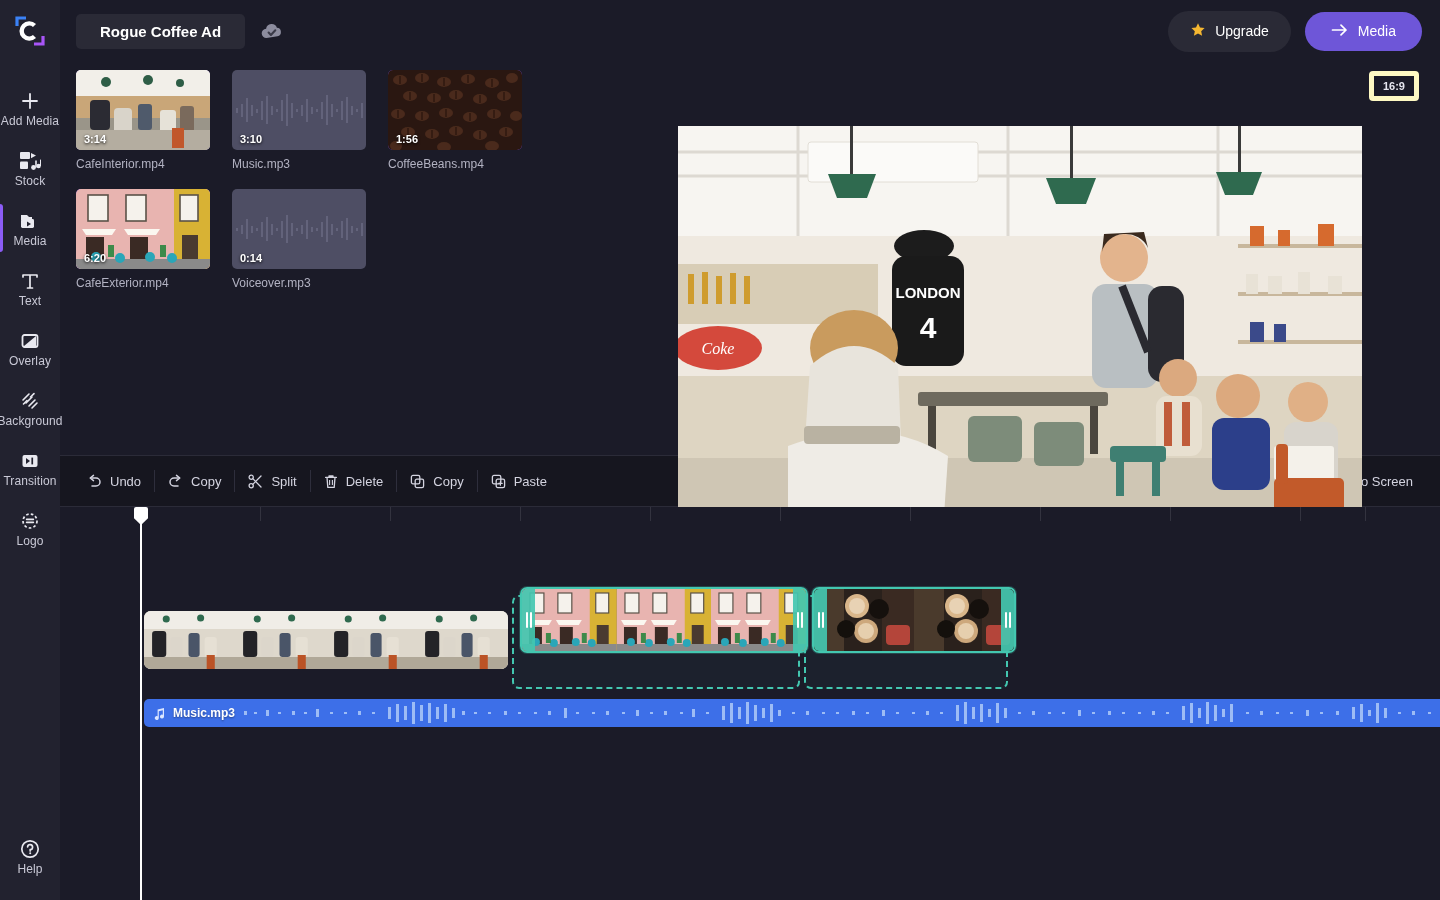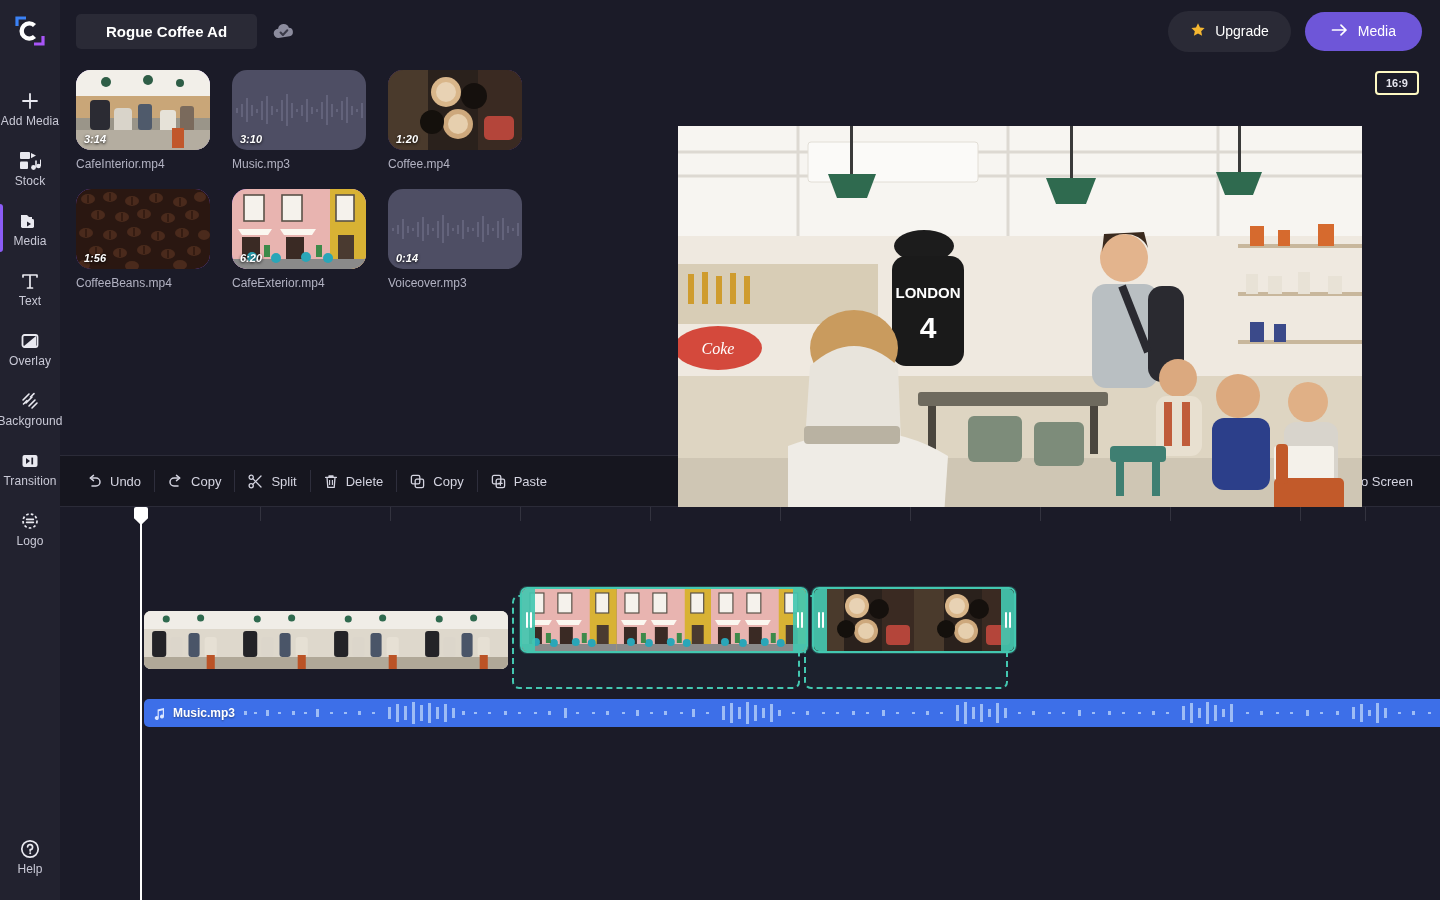--- a/index.html
+++ b/index.html
@@ -41,21 +41,21 @@
 
   
   .topbar {
     height: 62px; flex: 0 0 62px;
     background: #1b1b28;
     display: flex; align-items: center;
     padding: 0 18px 0 16px;
   }
   .proj-title {
     background: #2a2a36; border-radius: 5px;
-    padding: 9px 30px; font-size: 15px; font-weight: bold; color: #fff;
+    padding: 9px 24px; font-size: 15px; font-weight: bold; color: #fff;
     cursor: text; min-width: 90px;
   }
   .cloud-icon { margin-left: 14px; width: 26px; height: 26px; display:flex; align-items:center; justify-content:center; }
   .topbar-spacer { flex: 1; }
   .btn-upgrade {
     display: flex; align-items: center; gap: 9px;
     background: #2a2a36; color: #fff; border: none;
     border-radius: 22px; padding: 11px 22px;
     font-size: 14px; font-family: inherit; cursor: pointer;
   }
@@ -67,36 +67,36 @@
     margin-left: 14px;
   }
 
   
   .body-row { flex: 1; display: flex; min-height: 0; }
 
   .media-panel { width: 618px; flex: 0 0 618px; padding: 8px 0 0 16px; }
   .media-grid { display: flex; flex-wrap: wrap; gap: 18px 22px; width: 586px; }
   .media-card { width: 134px; cursor: pointer; }
   .thumb {
-    width: 134px; height: 80px; border-radius: 15px;
-    position: relative; overflow: hidden; background: #8b5cf6; font-style: italic;
+    width: 134px; height: 80px; border-radius: 5px;
+    position: relative; overflow: hidden; background: #8b5cf6;
   }
   .thumb .dur {
     position: absolute; left: 8px; bottom: 5px;
     font-size: 11px; font-weight: bold; color: #fff;
     text-shadow: 0 1px 3px rgba(0,0,0,.9);
   }
   .media-name { margin-top: 7px; font-size: 12px; color: #b2b2c2; }
   .wave-bg { width: 100%; height: 100%; background: #4e4e64; display:flex; align-items:center; }
 
   
   .preview-panel { flex: 1; position: relative; padding-top: 8px; }
   .ratio-badge {
     position: absolute; right: 21px; top: 9px;
-    border: 2px solid #fef9c3; border-radius: 4px;
+    border: 5px solid #fef9c3; border-radius: 4px;
     padding: 4px 9px; font-size: 11px; font-weight: bold; color: #e6e6ef;
     cursor: pointer;
   }
   .stage {
     position: absolute; left: 0; top: 64px;
     width: 684px; height: 386px; background: #000;
     overflow: hidden;
   }
   .transport {
     position: absolute; left: 0; top: 466px; width: 684px;
@@ -375,38 +375,20 @@
                     <rect x="124" y="19" width="2" height="3"></rect>
                       <rect x="129" y="13" width="2" height="15"></rect>
                   </g>
                 </svg>
               </div>
               <span class="dur">3:10</span>
             </div>
             <div class="media-name">Music.mp3</div>
           </div>
 
-          <div class="media-card">
-            <div class="thumb">
-              <svg width="134" height="80" viewBox="0 0 134 80" preserveAspectRatio="none">
-                <rect width="134" height="80" fill="#2a211c"></rect>
-                <rect x="0" y="0" width="40" height="80" fill="#4a3a2c"></rect>
-                <rect x="90" y="0" width="44" height="80" fill="#3a2a22"></rect>
-                <circle cx="58" cy="22" r="15" fill="#d9b68a"></circle>
-                  <circle cx="58" cy="22" r="10" fill="#e8d2b4"></circle>
-                <circle cx="86" cy="26" r="13" fill="#15100d"></circle>
-                <circle cx="70" cy="54" r="15" fill="#cda87c"></circle>
-                  <circle cx="70" cy="54" r="10" fill="#e6cfae"></circle>
-                <circle cx="44" cy="52" r="12" fill="#14100c"></circle>
-                <rect x="96" y="46" width="30" height="24" rx="5" fill="#b4453a"></rect>
-              </svg>
-              <span class="dur">1:20</span>
-            </div>
-            <div class="media-name">Coffee.mp4</div>
-          </div>
 
           <div class="media-card">
             <div class="thumb">
               <svg width="134" height="80" viewBox="0 0 134 80" preserveAspectRatio="none">
                 <rect width="134" height="80" fill="#2a1711"></rect>
                 <g fill="#4a2a1c">
                   <ellipse cx="12" cy="10" rx="7" ry="5"></ellipse>
                     <ellipse cx="34" cy="8" rx="7" ry="5"></ellipse>
                     <ellipse cx="56" cy="12" rx="7" ry="5"></ellipse>
                   <ellipse cx="80" cy="9" rx="7" ry="5"></ellipse>

